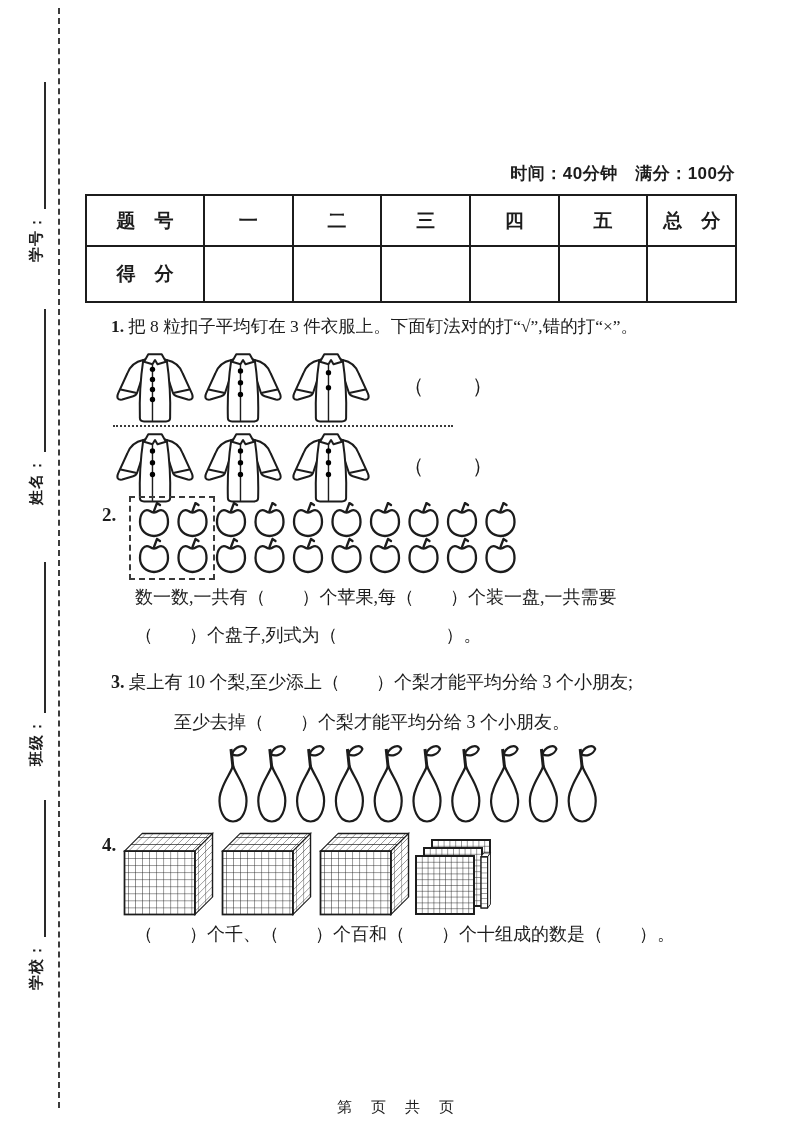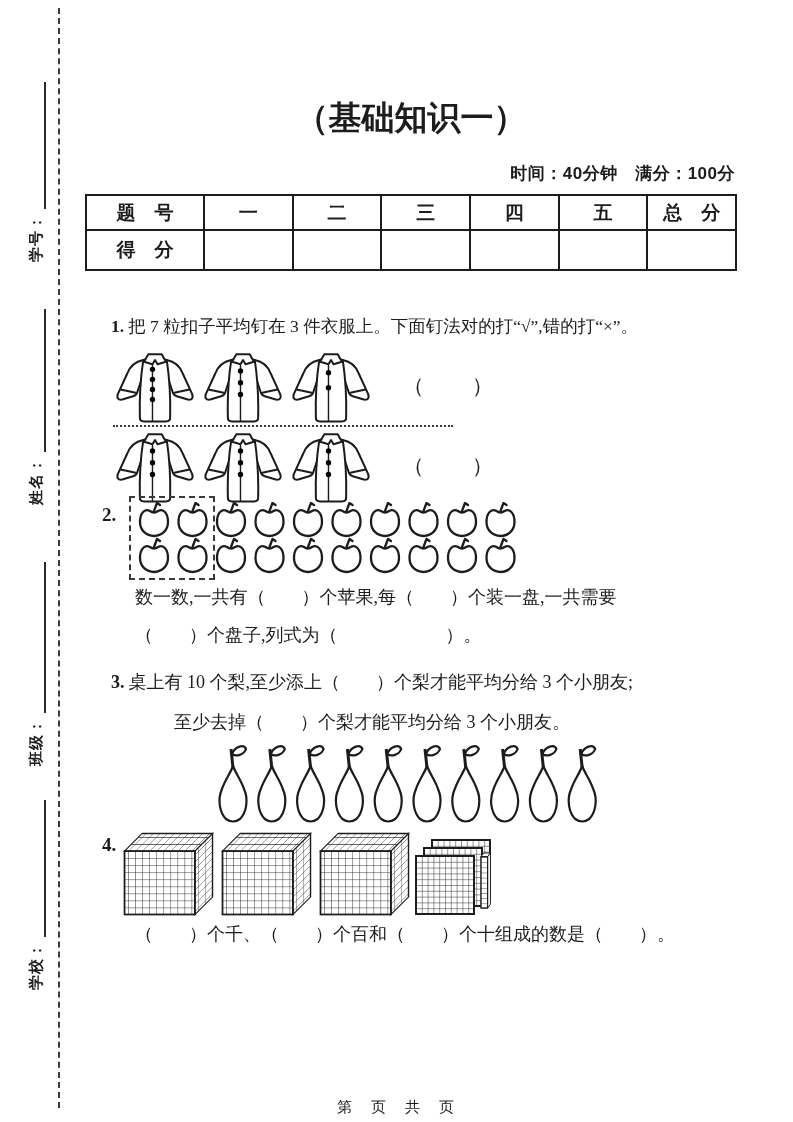--- a/index.html
+++ b/index.html
@@ -40,21 +40,21 @@
   .meta {
     position:absolute; top:162px; right:2px; font-size:17px; font-weight:bold;
     font-family:"Liberation Sans", sans-serif; letter-spacing:0.5px;
   }
   table.score {
     position:absolute; top:194px; left:0; width:652px;
     border-collapse:collapse; table-layout:fixed;
   }
   table.score td {
     border:2px solid #1c1c1c; text-align:center; vertical-align:middle;
-    font-size:19px; font-weight:bold; height:33px; padding:0;
+    font-size:19px; font-weight:bold; height:33px; padding:8px;
   }
   table.score tr.r2 td { height:38px; }
   .section-title {
     position:absolute; top:282px; left:0;
     font-family:"Liberation Sans", sans-serif; font-weight:bold; font-size:20px;
   }
   .qline { position:absolute; font-size:17.5px; white-space:nowrap; }
   .qnum  { font-weight:bold; margin-right:4px; }
   .q1-text { top:314px; left:26px; }
   .q2-num  { top:504px; left:17px; font-size:19px; font-weight:bold; position:absolute; }
@@ -159,21 +159,20 @@
     <span class="seal-label">班级：</span>
     <span class="seal-line"></span>
   </div>
   <div class="seal-item s4">
     <span class="seal-label">学校：</span>
     <span class="seal-line"></span>
   </div>
 
   <div class="content">
 
-    <div class="subtitle">（基础知识一）</div>
     <div class="meta">时间：40分钟　满分：100分</div>
 
     <table class="score">
       <colgroup>
           <col style="width:118px">
           <col>
           <col>
           <col>
           <col>
           <col>
@@ -196,21 +195,21 @@
         <td></td>
         <td></td>
         <td></td>
         <td></td>
       </tr>
     </tbody>
       </table>
 
 
     <div class="qline q1-text">
-      <span class="qnum">1.</span><span>把 7 粒扣子平均钉在 3 件衣服上。下面钉法对的打“√”,错的打“×”。</span>
+      <span class="qnum">1.</span><span>把 8 粒扣子平均钉在 3 件衣服上。下面钉法对的打“√”,错的打“×”。</span>
     </div>
 
     <div class="fig fig-shirts">
       <div class="shirt-row">
         <svg width="262" height="74" viewBox="0 0 262 74">
           <g transform="translate(0,1) scale(0.84)">
               <use href="#shirt"></use>
               <circle cx="47" cy="23" r="3.2"></circle>
               <circle cx="47" cy="35" r="3.2"></circle>
               <circle cx="47" cy="47" r="3.2"></circle>

